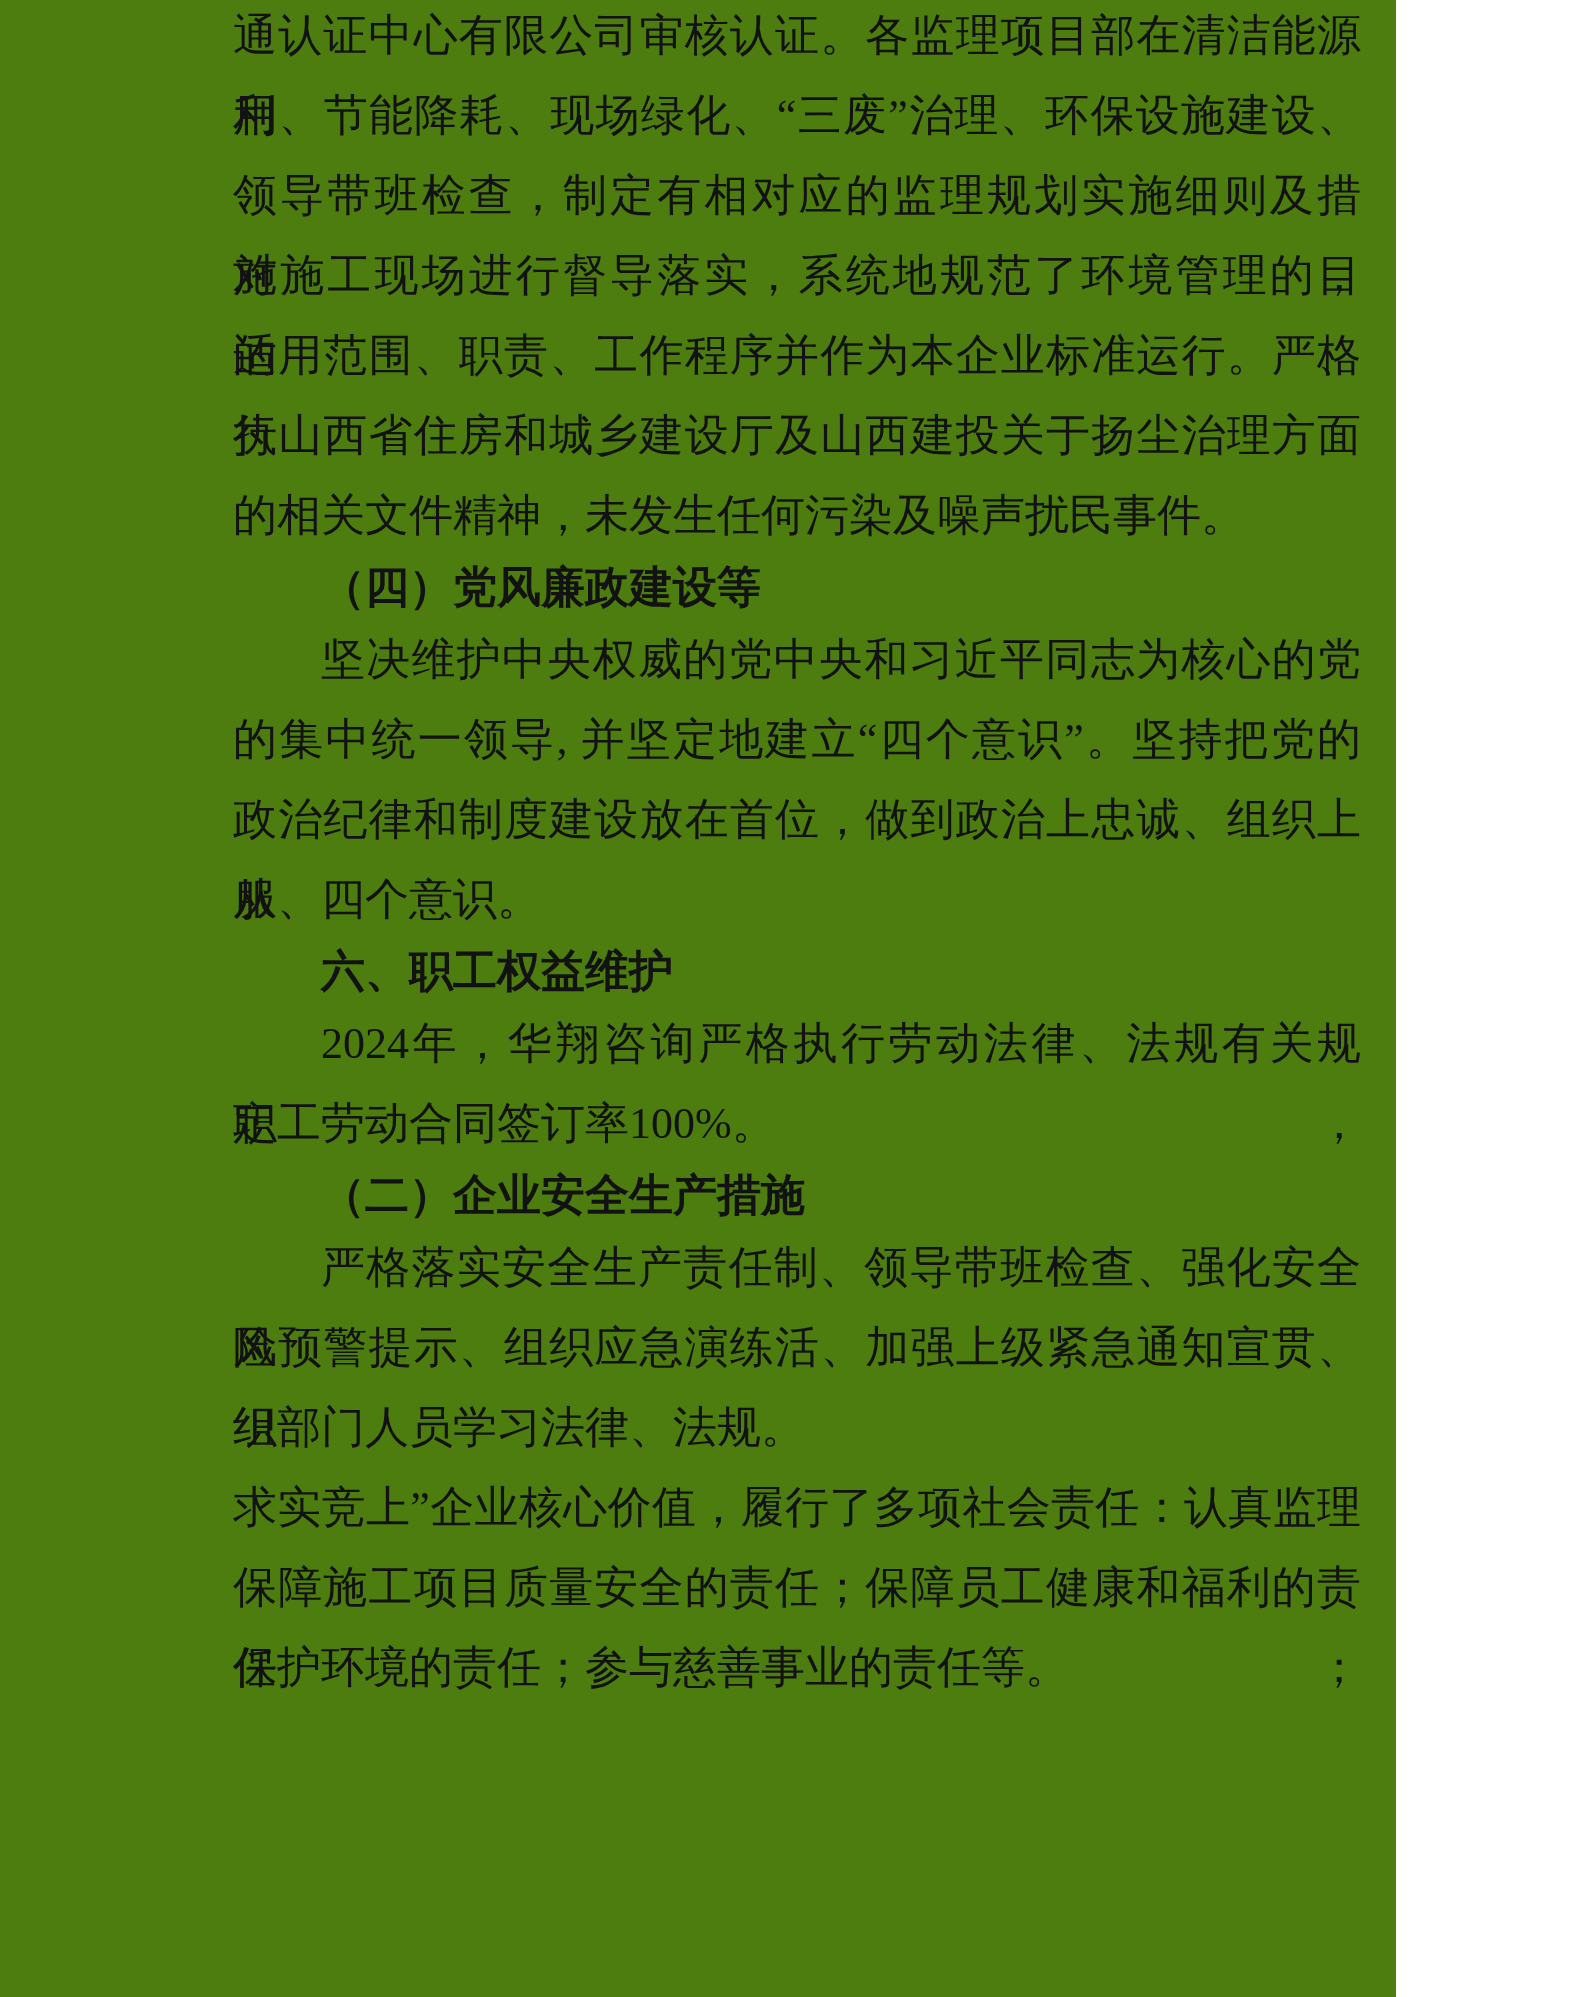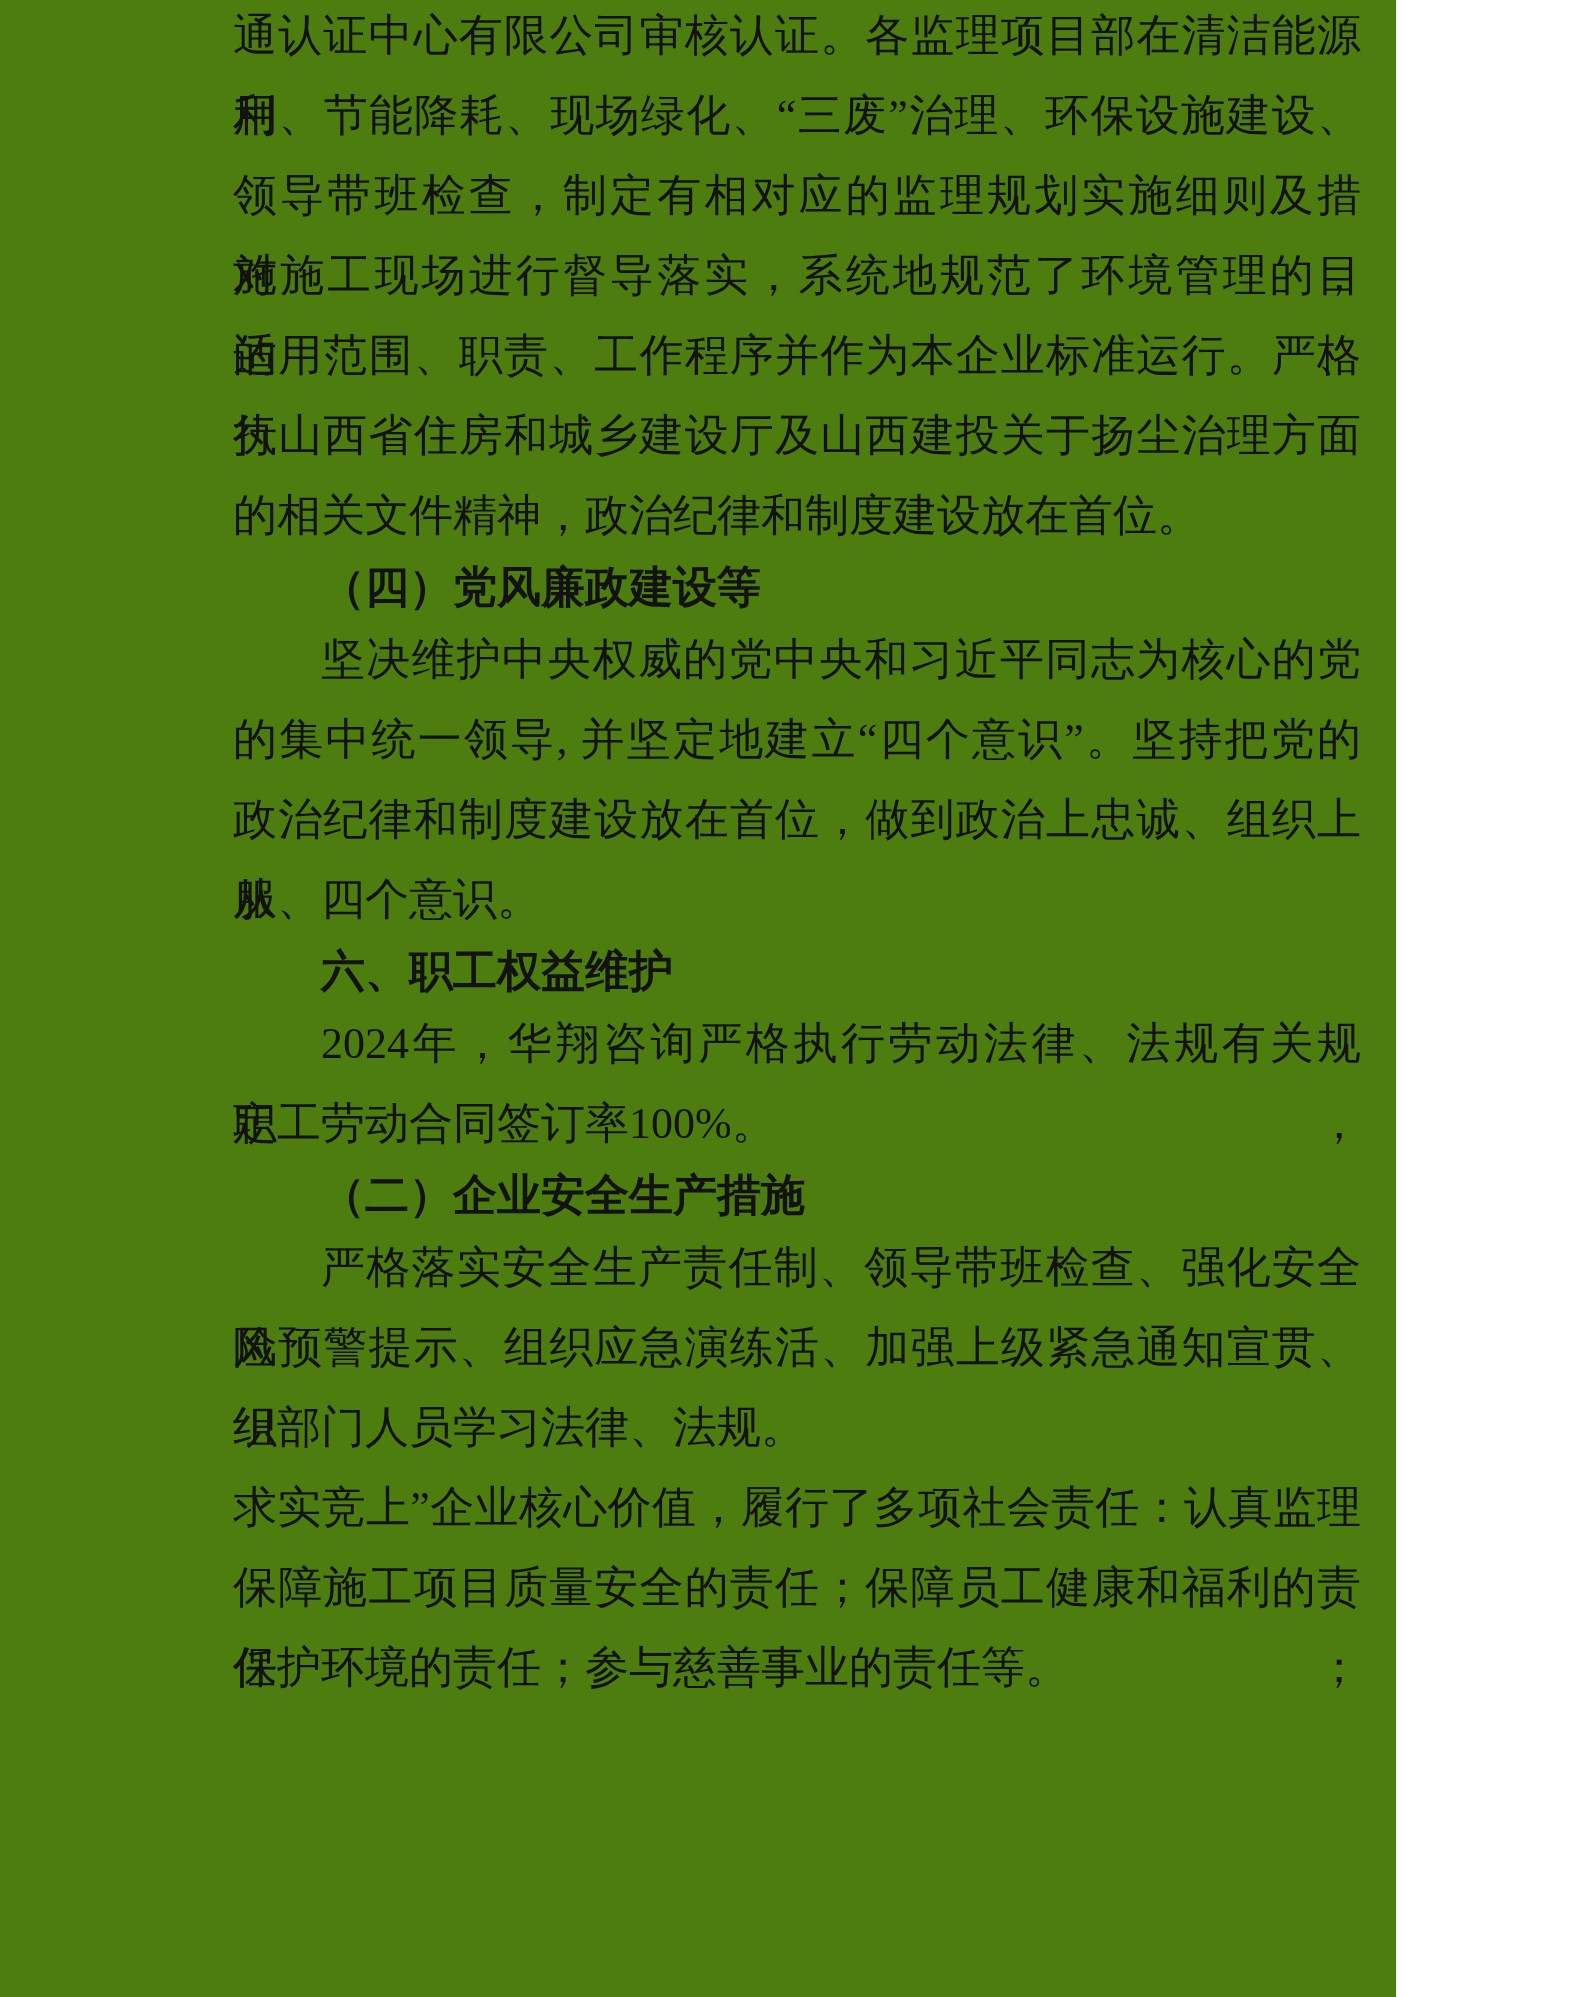--- a/index.html
+++ b/index.html
@@ -53,21 +53,21 @@
 
 <div class="page">
   <div class="content">
 
     <div class="line j">通认证中心有限公司审核认证。各监理项目部在清洁能源利</div>
     <div class="line j">用、节能降耗、现场绿化、“三废”治理、环保设施建设、</div>
     <div class="line j">领导带班检查，制定有相对应的监理规划实施细则及措施，</div>
     <div class="line j">对施工现场进行督导落实，系统地规范了环境管理的目的、</div>
     <div class="line j">适用范围、职责、工作程序并作为本企业标准运行。严格执</div>
     <div class="line j">行山西省住房和城乡建设厅及山西建投关于扬尘治理方面</div>
-    <div class="line">的相关文件精神，政治纪律和制度建设放在首位。</div>
+    <div class="line">的相关文件精神，未发生任何污染及噪声扰民事件。</div>
 
     <div class="line h ind">（四）党风廉政建设等</div>
 
     <div class="line j ind">坚决维护中央权威的党中央和习近平同志为核心的党</div>
     <div class="line j">的集中统一领导, 并坚定地建立“四个意识”。坚持把党的</div>
     <div class="line j">政治纪律和制度建设放在首位，做到政治上忠诚、组织上服</div>
     <div class="line">从、四个意识。</div>
 
     <div class="line hs ind">六、职工权益维护</div>
 

